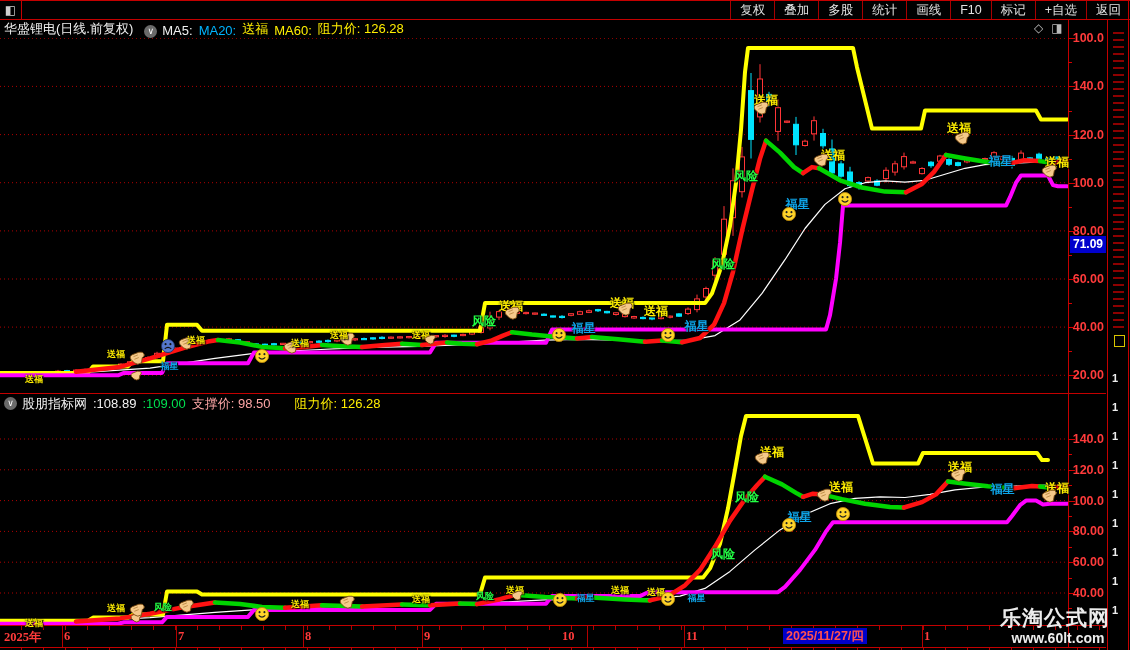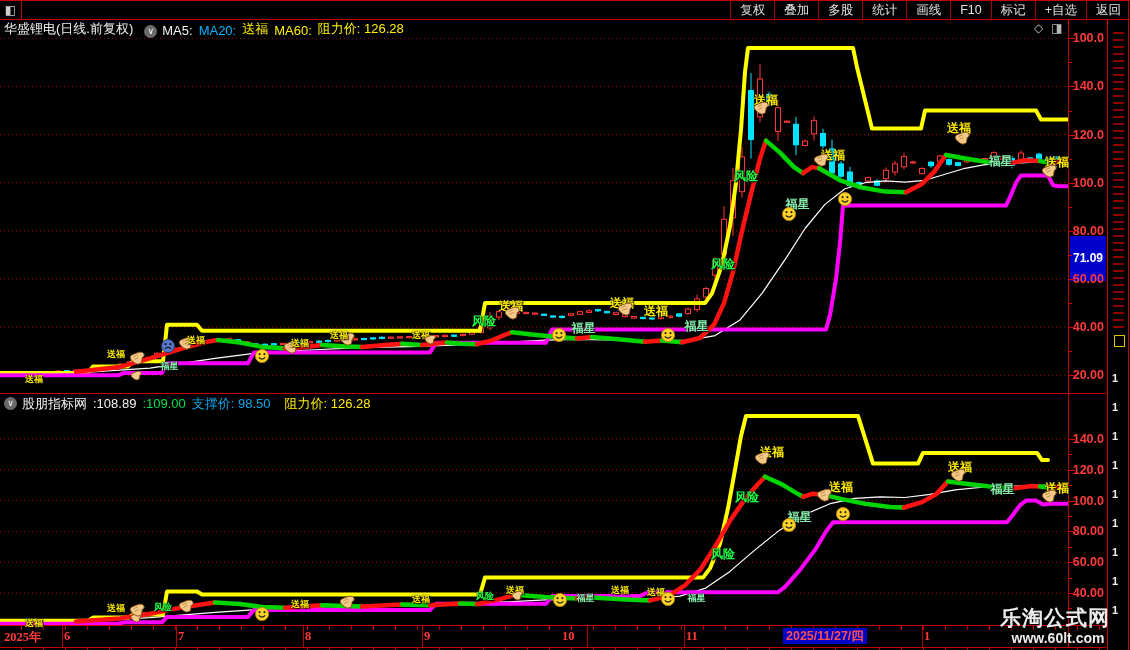--- a/index.html
+++ b/index.html
@@ -13,41 +13,41 @@
             justify-content:center;color:#cfcfcf;font-size:12px;}
   .period{padding:0 7px;white-space:nowrap;}
   .period.active{color:#00e0e0;}
   .rbtns{margin-left:auto;display:flex;height:18px;}
   .rbtn{padding:0 9px;border-left:1px solid #a80000;display:flex;align-items:center;white-space:nowrap;}
   .titlerow{position:absolute;left:0;width:1068px;height:17px;display:flex;align-items:center;
             font-size:13px;color:#eee;white-space:nowrap;}
   .circ{display:inline-flex;width:13px;height:13px;border-radius:50%;background:#6a6a6a;color:#fff;
         align-items:center;justify-content:center;font-size:9px;margin:0 5px;line-height:1;}
   .t-w{color:#f0f0f0;margin-right:6px;} .t-cyan{color:#00b4ff;margin-right:6px;}
-  .t-y{color:#ffee00;margin-right:6px;} .t-g{color:#00e050;margin-right:6px;} .t-m{color:#0ea5e9;margin-right:14px;text-align:center;}
+  .t-y{color:#ffee00;margin-right:6px;} .t-g{color:#00e050;margin-right:6px;} .t-m{color:#fca5a5;margin-right:24px;text-align:center;}
   .paneicons{position:absolute;top:21px;left:1034px;color:#b9b9b9;font-size:12px;letter-spacing:8px;}
   svg.plot{position:absolute;left:0;background:#000;}
   .axlabel{position:absolute;width:34px;text-align:right;color:#ff3b3b;font-weight:bold;
            font-size:12.5px;line-height:14px;}
   .tick{position:absolute;height:1px;background:#d40000;}
   .bluetag{position:absolute;background:#0000cc;color:#fff;font-size:12px;font-weight:bold;
-           padding:16px 3px;line-height:13px;}
+           padding:2px 3px;line-height:13px;}
   .datebar{position:absolute;left:0;top:626px;width:1106px;height:21px;color:#ff3b3b;
            font-weight:bold;font-size:12.5px;}
   .dticks{position:absolute;left:0;top:626px;width:1106px;height:4px;
           background:repeating-linear-gradient(90deg,transparent 0 21px,#b40000 21px 22px);}
   .bticks{position:absolute;left:0;top:648px;width:1106px;height:2px;
           background:repeating-linear-gradient(90deg,transparent 0 21px,#b40000 21px 22px);}
   .dlabel{position:absolute;top:3px;font-family:Liberation Serif, serif;}
   .dsep{position:absolute;top:0;width:1px;height:21px;background:#b40000;}
   .dhl{position:absolute;top:2px;background:#0000c8;color:#ff5050;padding:0 3px;line-height:16px;}
   .mk{position:absolute;transform:translate(-50%,-50%);z-index:6;pointer-events:none;}
   .lbl{font-weight:bold;font-size:12px;text-shadow:1px 1px 1px #000,0 0 2px #000;white-space:nowrap;}
   .lbl.sm{font-size:9px;}
-  .fu{color:#ffee00;} .risk{color:#22ff44;} .star{color:#86efac;padding-left:19px;}
+  .fu{color:#ffee00;} .risk{color:#22ff44;} .star{color:#0ea5e9;padding-left:19px;}
   .wm{position:absolute;left:1000px;top:606px;z-index:8;color:#ececec;text-align:center;}
   .wm1{font-size:21px;font-weight:bold;letter-spacing:1px;line-height:24px;}
   .wm2{font-size:14px;font-weight:bold;line-height:16px;padding-left:6px;}
   .rstrip{position:absolute;left:1109px;top:20px;width:19px;height:630px;}
   .rhash{position:absolute;left:4px;top:8px;width:11px;height:300px;
          background:repeating-linear-gradient(0deg,#8d0000 0 2px,transparent 2px 7px);}
   .rglyph{position:absolute;left:5px;width:9px;height:10px;border:1px solid #d8c400;}
   .rone{position:absolute;left:3px;color:#eee;font-size:11px;font-weight:bold;}
 </style>
 </head>

